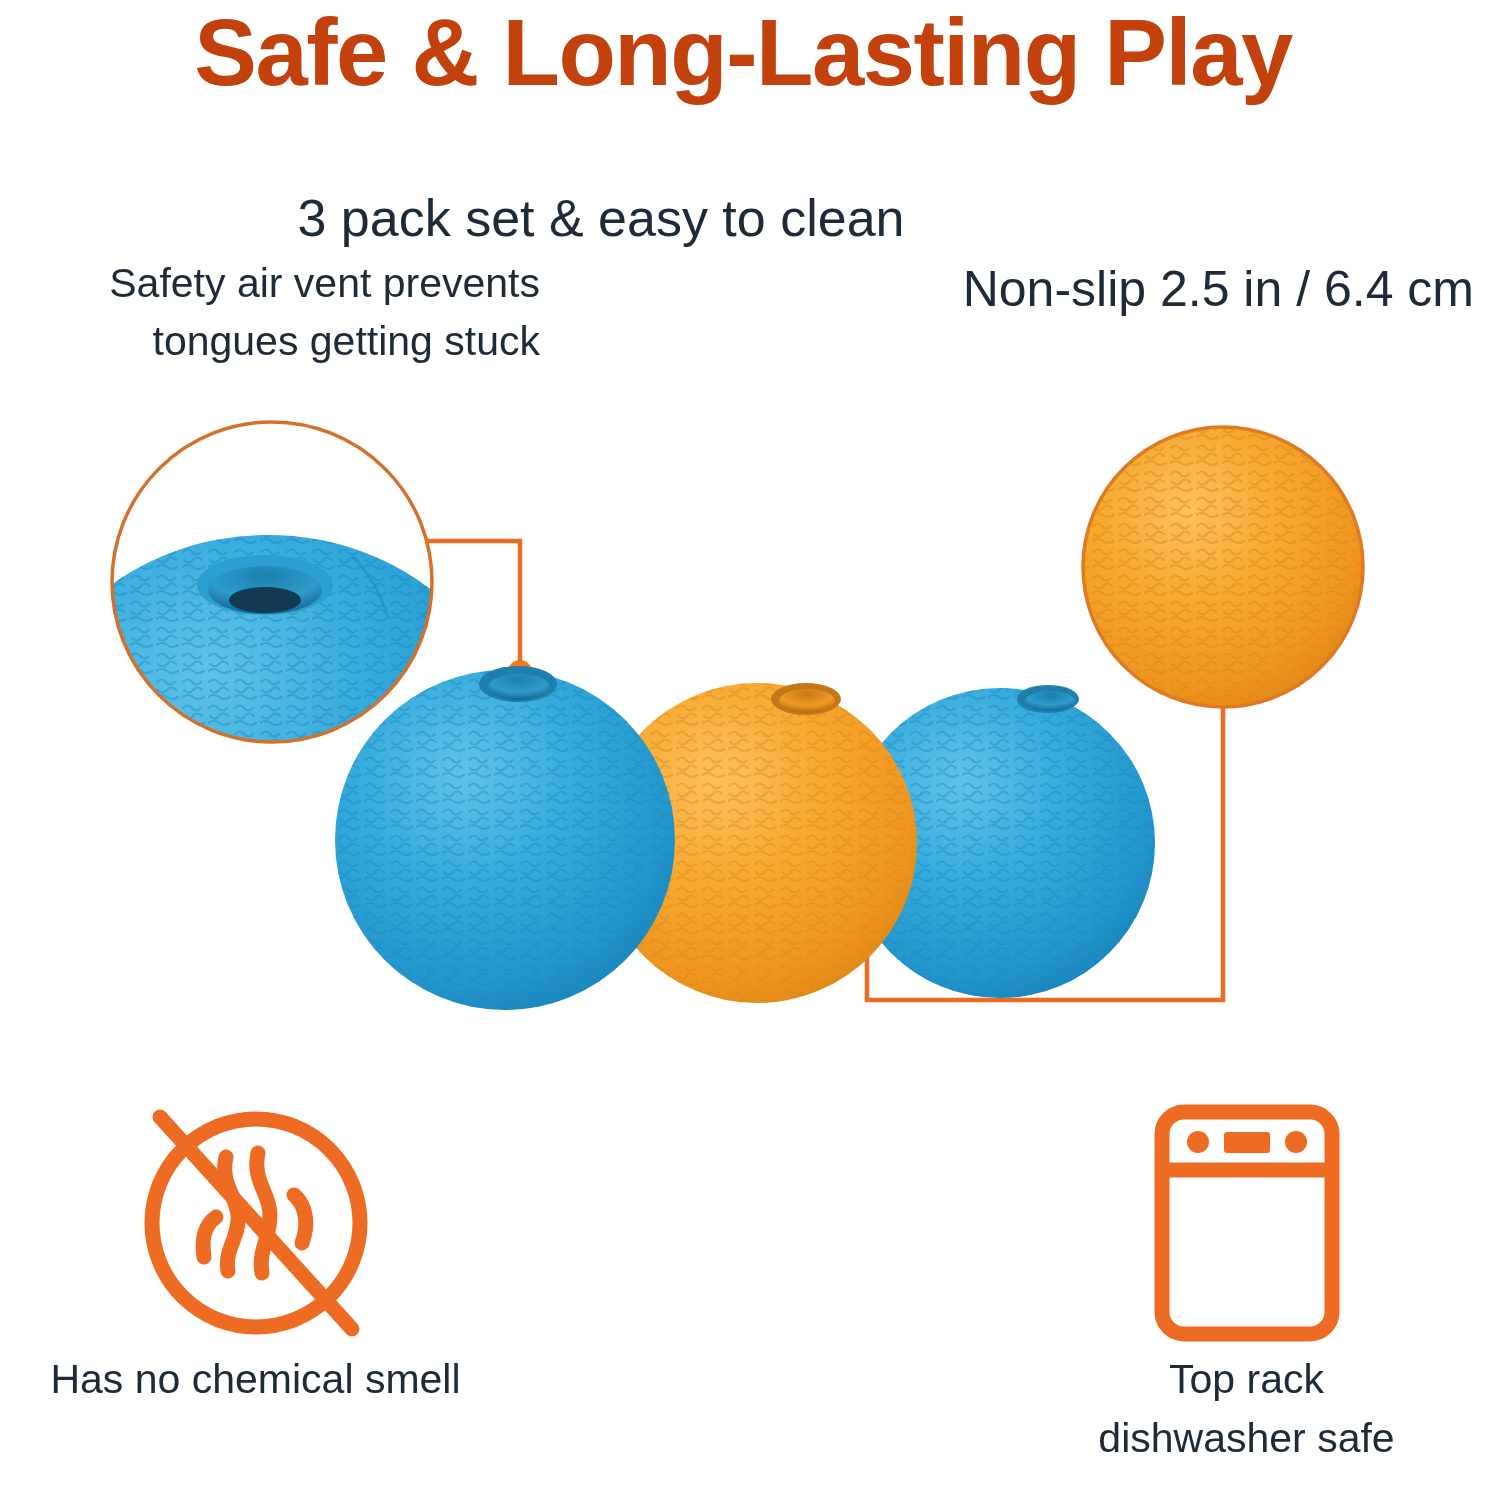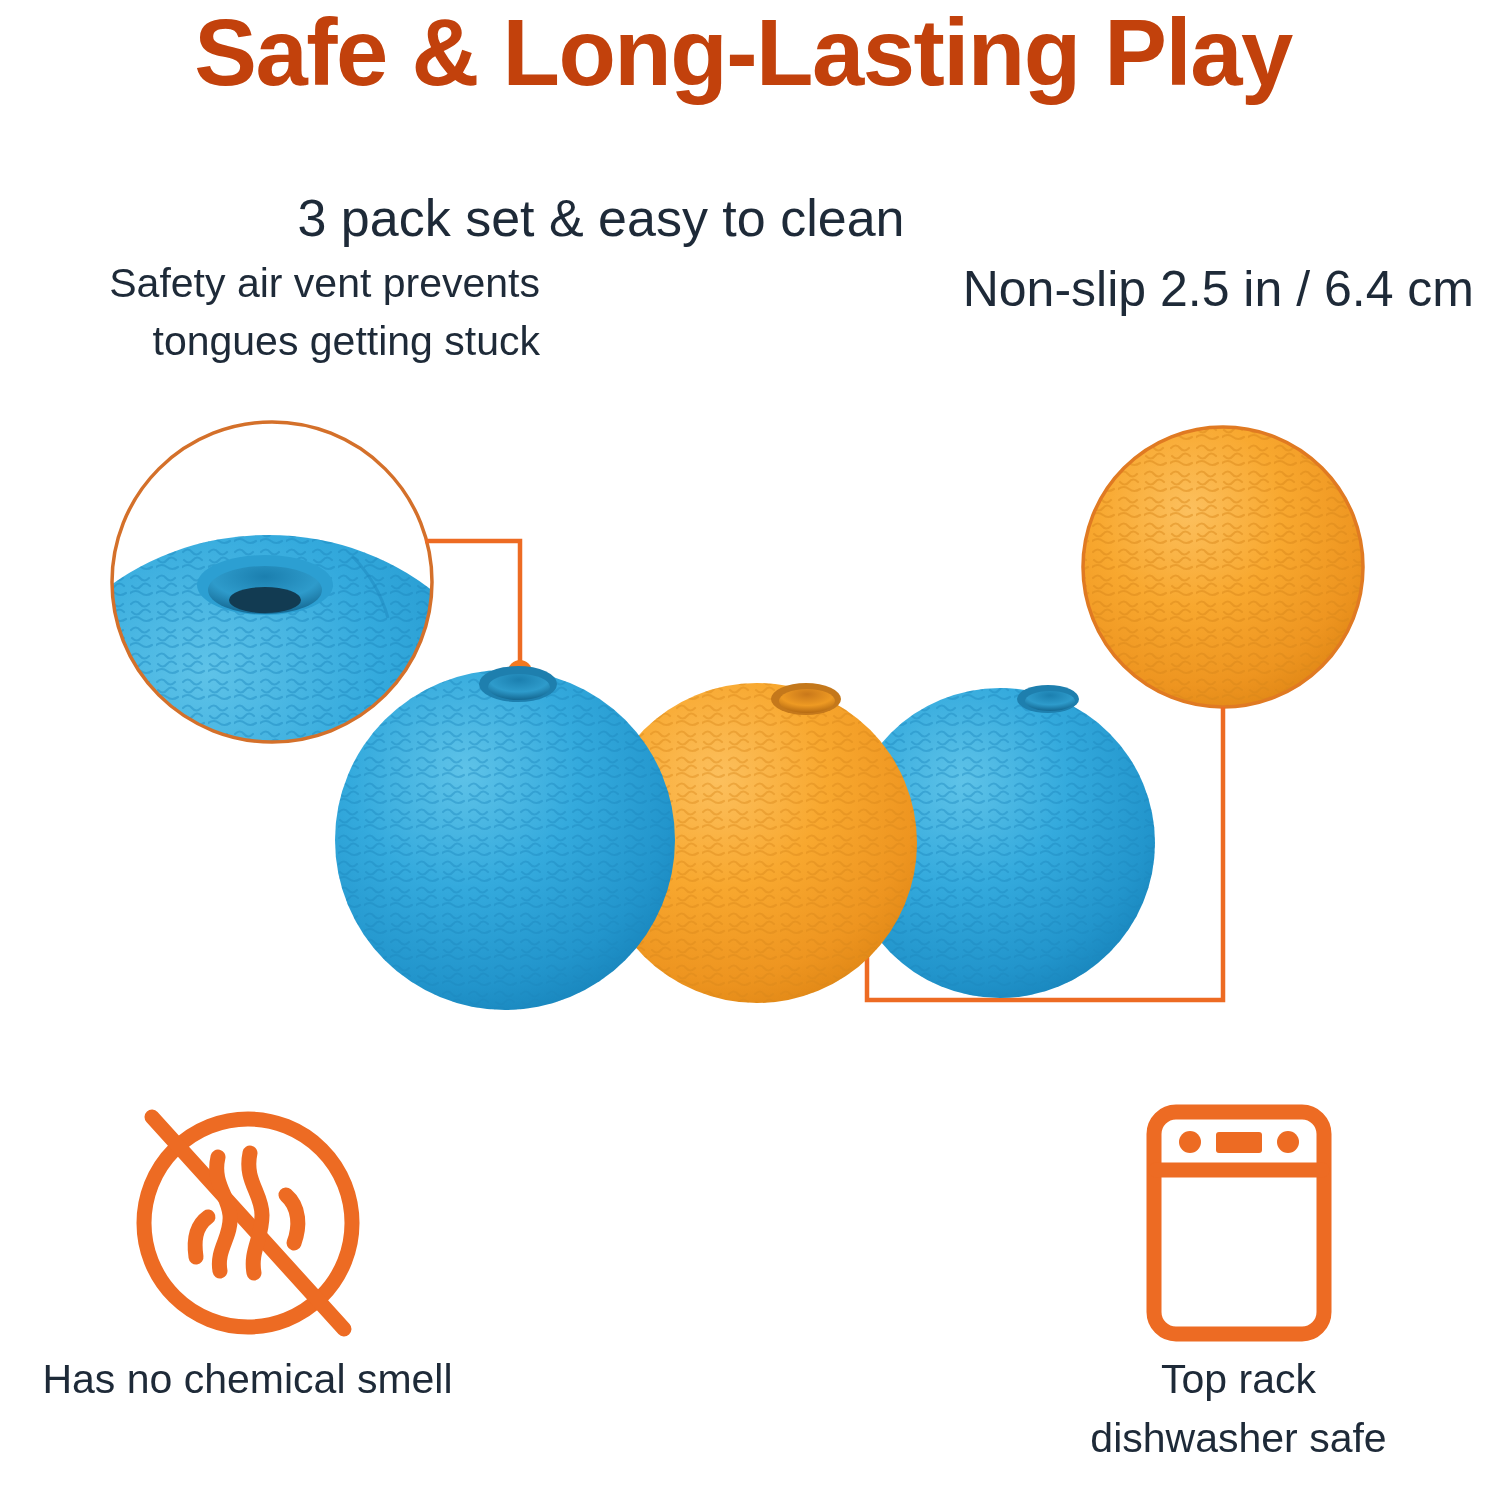--- a/index.html
+++ b/index.html
@@ -80,21 +80,21 @@
     left: 0;
     top: 0;
     width: 1486px;
     height: 1500px;
     pointer-events: none;
   }
 
   
   .features {
     position: absolute;
-    left: 0;
+    left: 8px;
     top: 1095px;
     width: 1286px;
     height: 405px;
   }
   .feature {
     position: absolute;
     top: 0;
     width: 495px;
     height: 405px;
     text-align: center;

